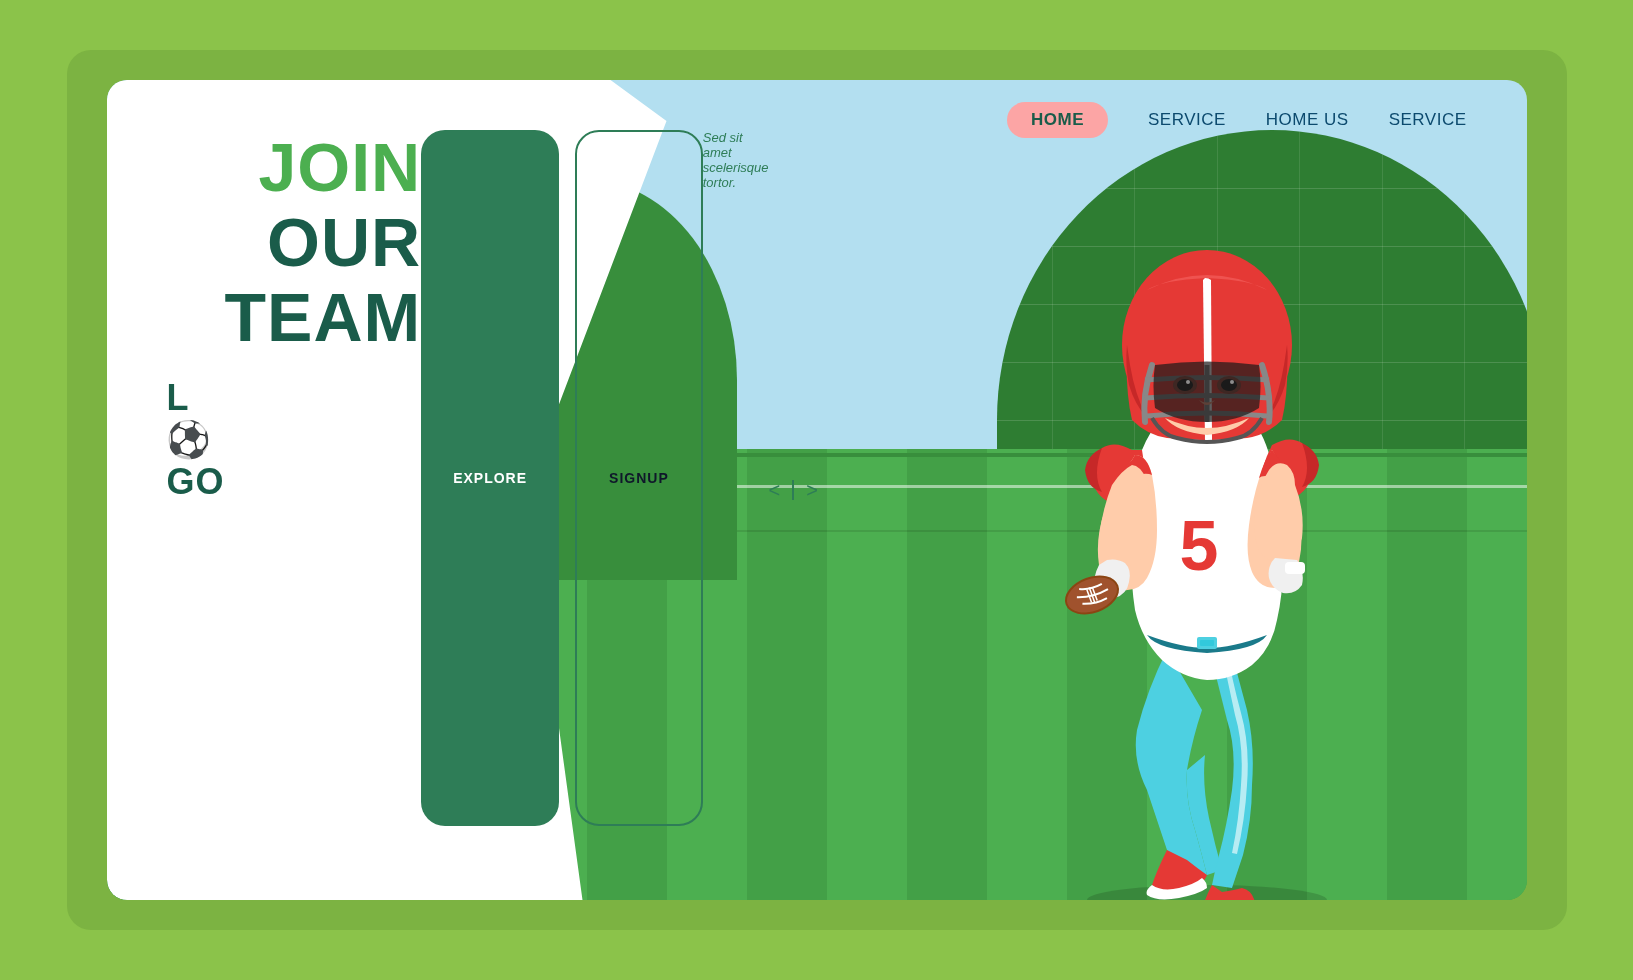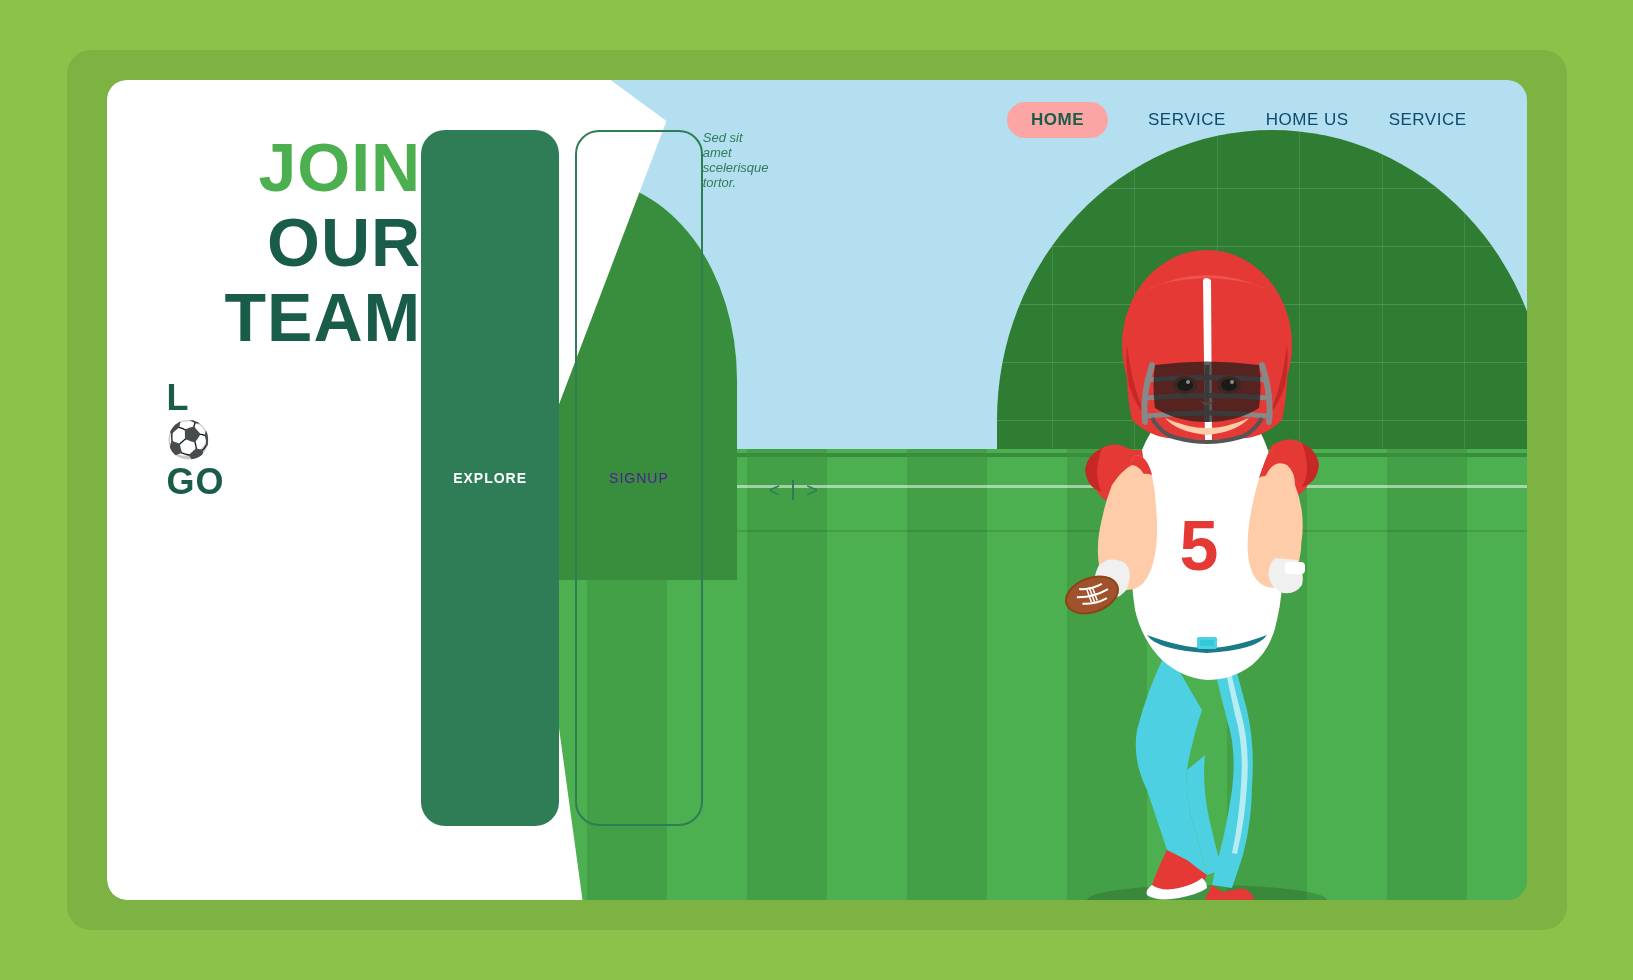--- a/index.html
+++ b/index.html
@@ -158,26 +158,26 @@
       border-radius: 24px;
       font-size: 14px;
       font-weight: 700;
       cursor: pointer;
       letter-spacing: 1px;
       text-transform: uppercase;
     }
 
     .btn-signup {
       background: transparent;
-      color: #4c1d95;
+      color: #0f172a;
       border: 2px solid #2e7d57;
       padding: 14px 32px;
       border-radius: 24px;
       font-size: 14px;
-      font-weight: 400;
+      font-weight: 700;
       cursor: pointer;
       letter-spacing: 1px;
       text-transform: uppercase;
     }
 
     .small-text {
       font-size: 13px;
       color: #2e7d57;
       font-style: italic;
       margin-bottom: 48px;

